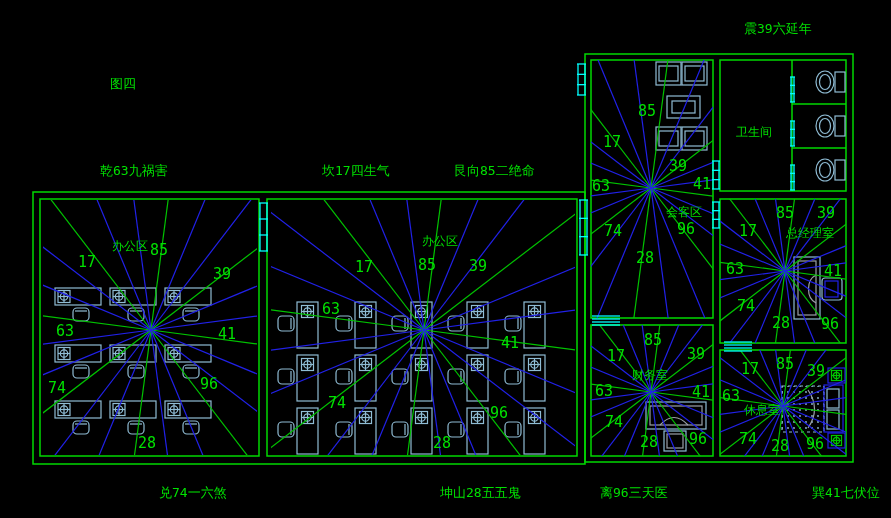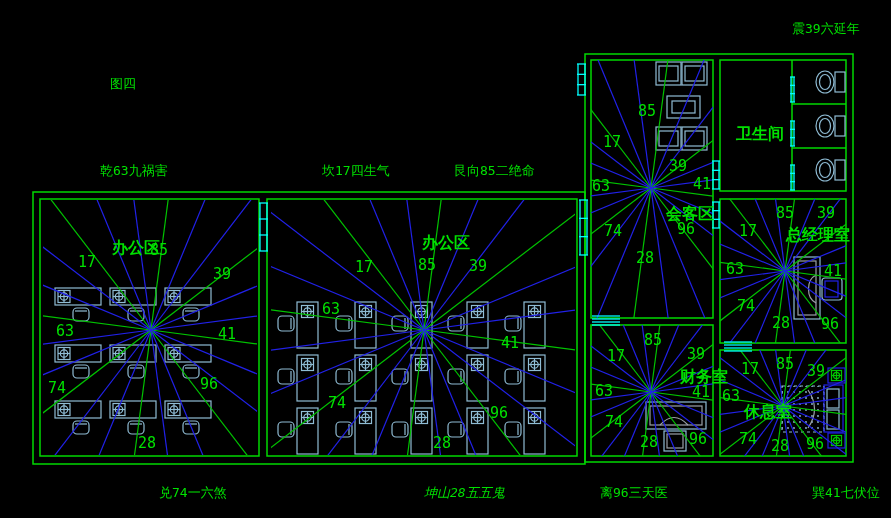--- a/index.html
+++ b/index.html
@@ -2,21 +2,21 @@
 <html><head>
 <meta charset="utf-8">
 <style>
   html,body{margin:0;padding:0;background:#000;}
   #stage{position:relative;width:891px;height:518px;background:#000;overflow:hidden;
          font-family:"DejaVu Sans Mono", monospace;}
   #plan{position:absolute;left:0;top:0;width:891px;height:518px;}
   .t{position:absolute;color:#00e100;font:13px "DejaVu Sans Mono",monospace;
      line-height:1;white-space:nowrap;letter-spacing:0px;}
   .num{font-size:15px;}
-  .rlabel{font-size:16px;font-weight:bold;}
+  .rlabel{font-size:12px;}
 </style>
 </head>
 <body>
 
 <div id="stage">
   <svg id="plan" viewBox="0 0 891 518">
       <defs>
         <pattern id="dots" width="6" height="6" patternUnits="userSpaceOnUse">
           <circle cx="2" cy="2" r="0.9" fill="#8fbcd4"></circle>
         </pattern>
@@ -510,23 +510,23 @@
           <line x1="259" y1="235" x2="268" y2="235"></line>
           <line x1="259" y1="251" x2="268" y2="251"></line>
         </g>
       </g>
     </svg>
   <div id="labels">
     <div class="t" style="left: 110px; top: 77px; text-align: center;">图四</div>
     <div class="t" style="left: 100px; top: 164px;">乾63九祸害</div>
     <div class="t" style="left: 322px; top: 164px;">坎17四生气</div>
     <div class="t" style="left: 438px; top: 164px; margin-left: 16px;">艮向85二绝命</div>
-    <div class="t" style="left: 792px; top: 22px;">震39六延年</div>
+    <div class="t" style="left: 744px; top: 22px;">震39六延年</div>
     <div class="t" style="left: 159px; top: 486px;">兑74一六煞</div>
-    <div class="t" style="left: 424px; top: 486px; font-style: italic;">坤山28五五鬼</div>
+    <div class="t" style="left: 440px; top: 486px;">坤山28五五鬼</div>
     <div class="t" style="left: 600px; top: 486px;">离96三天医</div>
     <div class="t" style="left: 812px; top: 486px;">巽41七伏位</div>
   </div>
   <div id="roomtexts">
       <div class="t rlabel" style="left: 112px; top: 240px;">办公区</div>
       <div class="t num" style="left: 78px; top: 255px;">17</div>
       <div class="t num" style="left: 150px; top: 243px;">85</div>
       <div class="t num" style="left: 213px; top: 267px;">39</div>
       <div class="t num" style="left: 56px; top: 324px;">63</div>
       <div class="t num" style="left: 218px; top: 327px;">41</div>
@@ -554,21 +554,21 @@
       <div class="t rlabel" style="left: 736px; top: 126px;">卫生间</div>
       <div class="t rlabel" style="left: 786px; top: 227px;">总经理室</div>
       <div class="t num" style="left: 776px; top: 206px;">85</div>
       <div class="t num" style="left: 817px; top: 206px;">39</div>
       <div class="t num" style="left: 739px; top: 224px;">17</div>
       <div class="t num" style="left: 726px; top: 262px;">63</div>
       <div class="t num" style="left: 824px; top: 264px;">41</div>
       <div class="t num" style="left: 737px; top: 299px;">74</div>
       <div class="t num" style="left: 772px; top: 316px;">28</div>
       <div class="t num" style="left: 821px; top: 317px;">96</div>
-      <div class="t rlabel" style="left: 680px; top: 369px;">财务室</div>
+      <div class="t rlabel" style="left: 632px; top: 369px;">财务室</div>
       <div class="t num" style="left: 644px; top: 333px;">85</div>
       <div class="t num" style="left: 607px; top: 349px;">17</div>
       <div class="t num" style="left: 687px; top: 347px;">39</div>
       <div class="t num" style="left: 595px; top: 384px;">63</div>
       <div class="t num" style="left: 692px; top: 385px;">41</div>
       <div class="t num" style="left: 605px; top: 415px;">74</div>
       <div class="t num" style="left: 640px; top: 435px;">28</div>
       <div class="t num" style="left: 689px; top: 432px;">96</div>
       <div class="t rlabel" style="left: 744px; top: 404px; text-align: center;">休息室</div>
       <div class="t num" style="left: 741px; top: 362px;">17</div>

